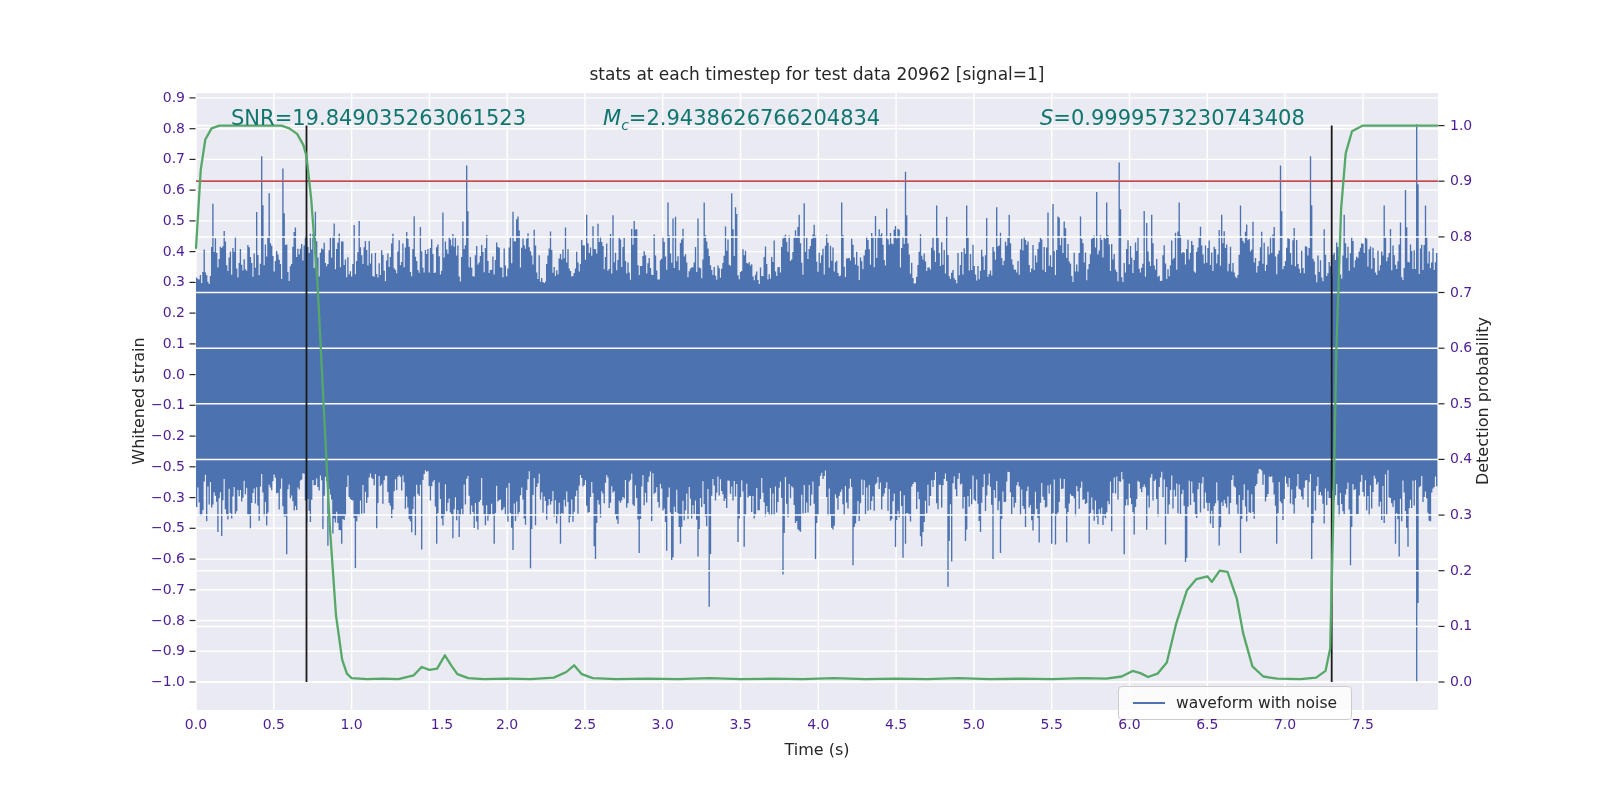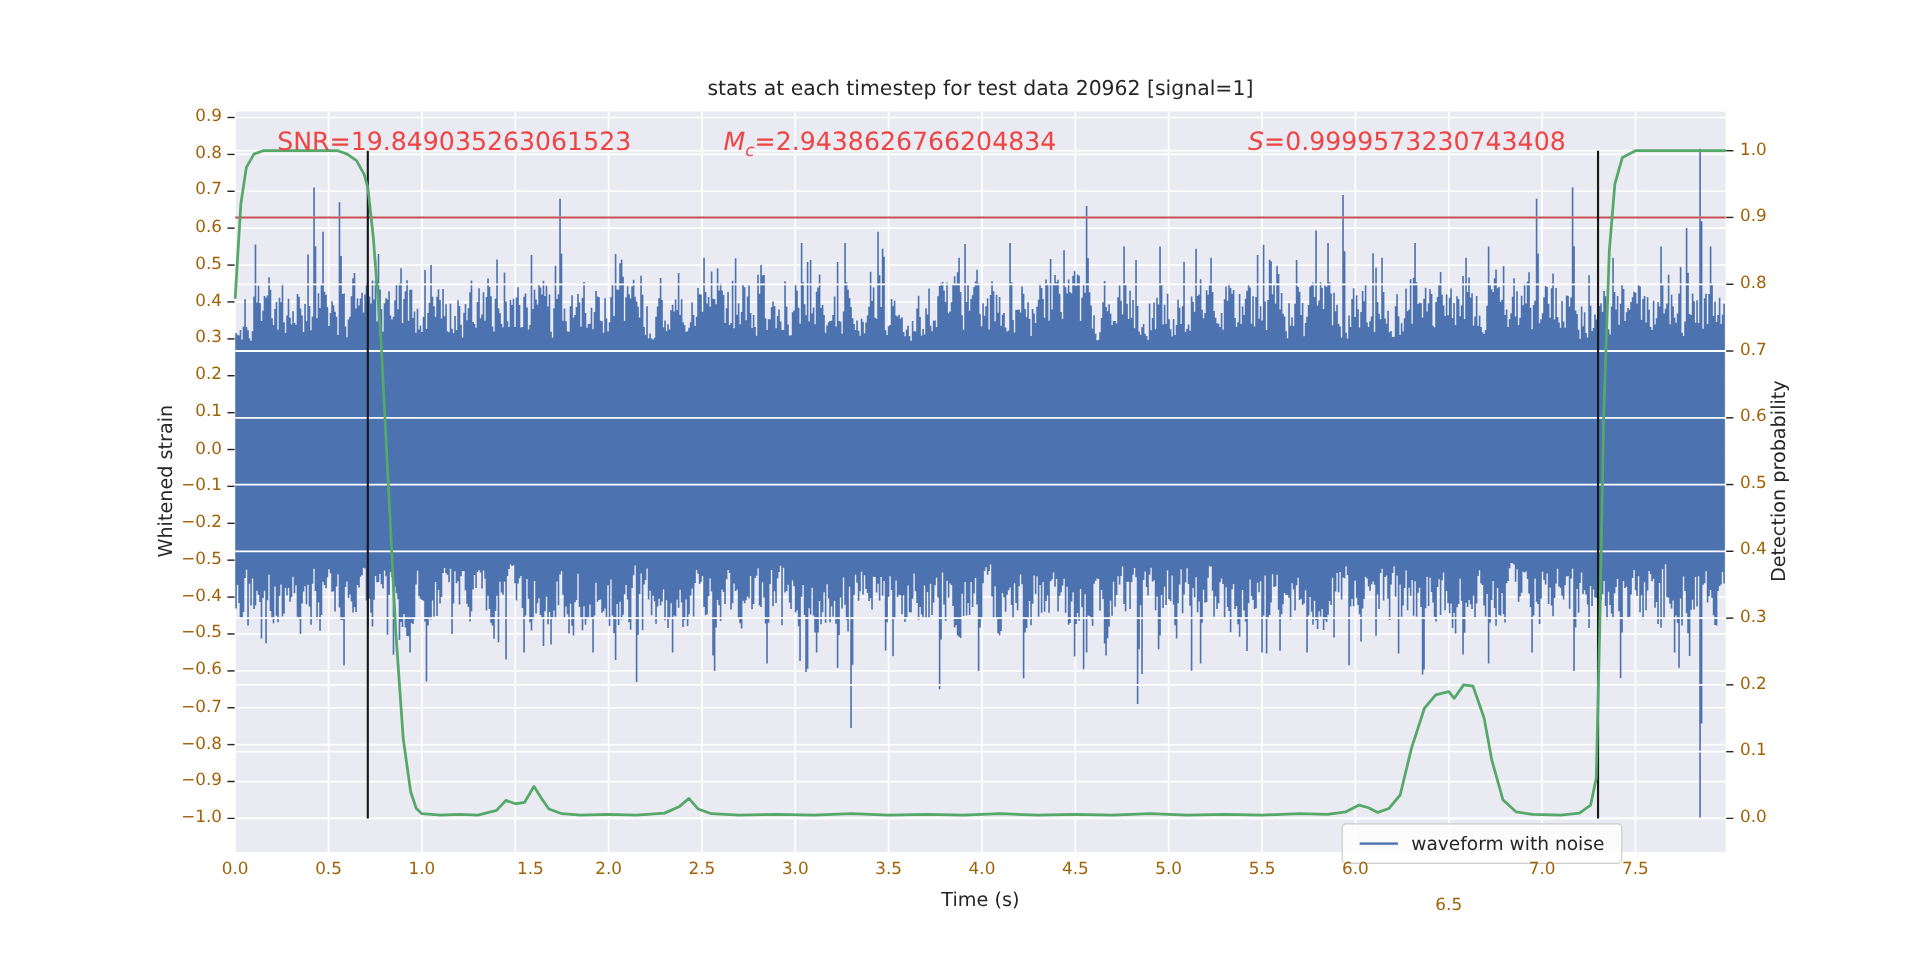--- a/index.html
+++ b/index.html
@@ -1,24 +1,24 @@
 <!DOCTYPE html>
 <html><head>
 <meta charset="utf-8">
 <style>
   html,body{margin:0;padding:0;background:#fff;}
   #fig{position:relative;width:1600px;height:794px;background:#ffffff;overflow:hidden;
        font-family:"DejaVu Sans","Liberation Sans",sans-serif;color:#262626;}
   #chart-svg{position:absolute;left:0;top:0;}
   .title{position:absolute;left:817px;top:64px;transform:translateX(-50%);
          font-size:17px;color:#262626;white-space:nowrap;}
-  .ann{position:absolute;top:106px;font-size:21px;color:#ef4444;white-space:nowrap;}
+  .ann{position:absolute;top:106px;font-size:21px;color:#0f766e;white-space:nowrap;}
   .ann .ital{font-style:italic;}
   .ann sub{font-size:14px;font-style:italic;line-height:0;}
-  .tick{position:absolute;font-size:14px;color:#a16207;white-space:nowrap;}
+  .tick{position:absolute;font-size:14px;color:#4c1d95;white-space:nowrap;}
   .tick.xt{width:64px;text-align:center;}
   .tick.ylt{width:60px;text-align:right;}
   .tick.yrt{text-align:left;}
   .axlabel{position:absolute;font-size:16px;color:#262626;white-space:nowrap;}
   .rot{transform:translate(-50%,-50%) rotate(-90deg);}
   #xlabel{transform:translateX(-50%);}
   #legend{position:absolute;left:1118px;top:686px;height:34px;box-sizing:border-box;
           display:flex;align-items:center;gap:11px;padding:0 14px;
           background:rgba(255,255,255,0.78);border:1px solid #cccccc;border-radius:4px;}
   #legend .sample{width:32px;height:0;border-top:2.5px solid #4C72B0;}
@@ -135,37 +135,37 @@
     <div class="tick xt" style="left: 410px; top: 716px;">1.5</div>
     <div class="tick xt" style="left: 475.16px; top: 716px; text-align: center;">2.0</div>
     <div class="tick xt" style="left: 552.95px; top: 716px;">2.5</div>
     <div class="tick xt" style="left: 630.74px; top: 716px;">3.0</div>
     <div class="tick xt" style="left: 708.53px; top: 716px;">3.5</div>
     <div class="tick xt" style="left: 786.32px; top: 716px;">4.0</div>
     <div class="tick xt" style="left: 864.11px; top: 716px;">4.5</div>
     <div class="tick xt" style="left: 941.9px; top: 716px; text-align: center;">5.0</div>
     <div class="tick xt" style="left: 1019.69px; top: 716px;">5.5</div>
     <div class="tick xt" style="left: 1097.48px; top: 716px;">6.0</div>
-    <div class="tick xt" style="left: 1175.27px; top: 746px; text-align: center;">6.5</div>
+    <div class="tick xt" style="left: 1175.27px; top: 716px; text-align: center;">6.5</div>
     <div class="tick xt" style="left: 1253.06px; top: 716px;">7.0</div>
     <div class="tick xt" style="left: 1330.85px; top: 716px;">7.5</div>
     <div class="tick ylt" style="left: 125px; top: 88.9188px;">0.9</div>
     <div class="tick ylt" style="left: 125px; top: 119.661px;">0.8</div>
     <div class="tick ylt" style="left: 125px; top: 150.404px;">0.7</div>
     <div class="tick ylt" style="left: 125px; top: 181.146px;">0.6</div>
     <div class="tick ylt" style="left: 125px; top: 211.888px;">0.5</div>
     <div class="tick ylt" style="left: 125px; top: 242.631px;">0.4</div>
     <div class="tick ylt" style="left: 125px; top: 273.373px;">0.3</div>
     <div class="tick ylt" style="left: 125px; top: 304.116px;">0.2</div>
     <div class="tick ylt" style="left: 125px; top: 334.858px;">0.1</div>
     <div class="tick ylt" style="left: 125px; top: 365.6px;">0.0</div>
     <div class="tick ylt" style="left: 125px; top: 396.343px;">−0.1</div>
     <div class="tick ylt" style="left: 125px; top: 427.085px;">−0.2</div>
     <div class="tick ylt" style="left: 125px; top: 457.828px;">−0.5</div>
-    <div class="tick ylt" style="left: 125px; top: 488.57px;">−0.4</div>
+    <div class="tick ylt" style="left: 125px; top: 488.57px;">−0.3</div>
     <div class="tick ylt" style="left: 125px; top: 519.312px;">−0.5</div>
     <div class="tick ylt" style="left: 125px; top: 550.055px;">−0.6</div>
     <div class="tick ylt" style="left: 125px; top: 580.797px;">−0.7</div>
     <div class="tick ylt" style="left: 125px; top: 611.54px;">−0.8</div>
     <div class="tick ylt" style="left: 125px; top: 642.282px;">−0.9</div>
     <div class="tick ylt" style="left: 125px; top: 673.024px;">−1.0</div>
     <div class="tick yrt" style="left: 1450px; top: 116.587px;">1.0</div>
     <div class="tick yrt" style="left: 1450px; top: 172.231px;">0.9</div>
     <div class="tick yrt" style="left: 1450px; top: 227.874px;">0.8</div>
     <div class="tick yrt" style="left: 1450px; top: 283.518px;">0.7</div>

